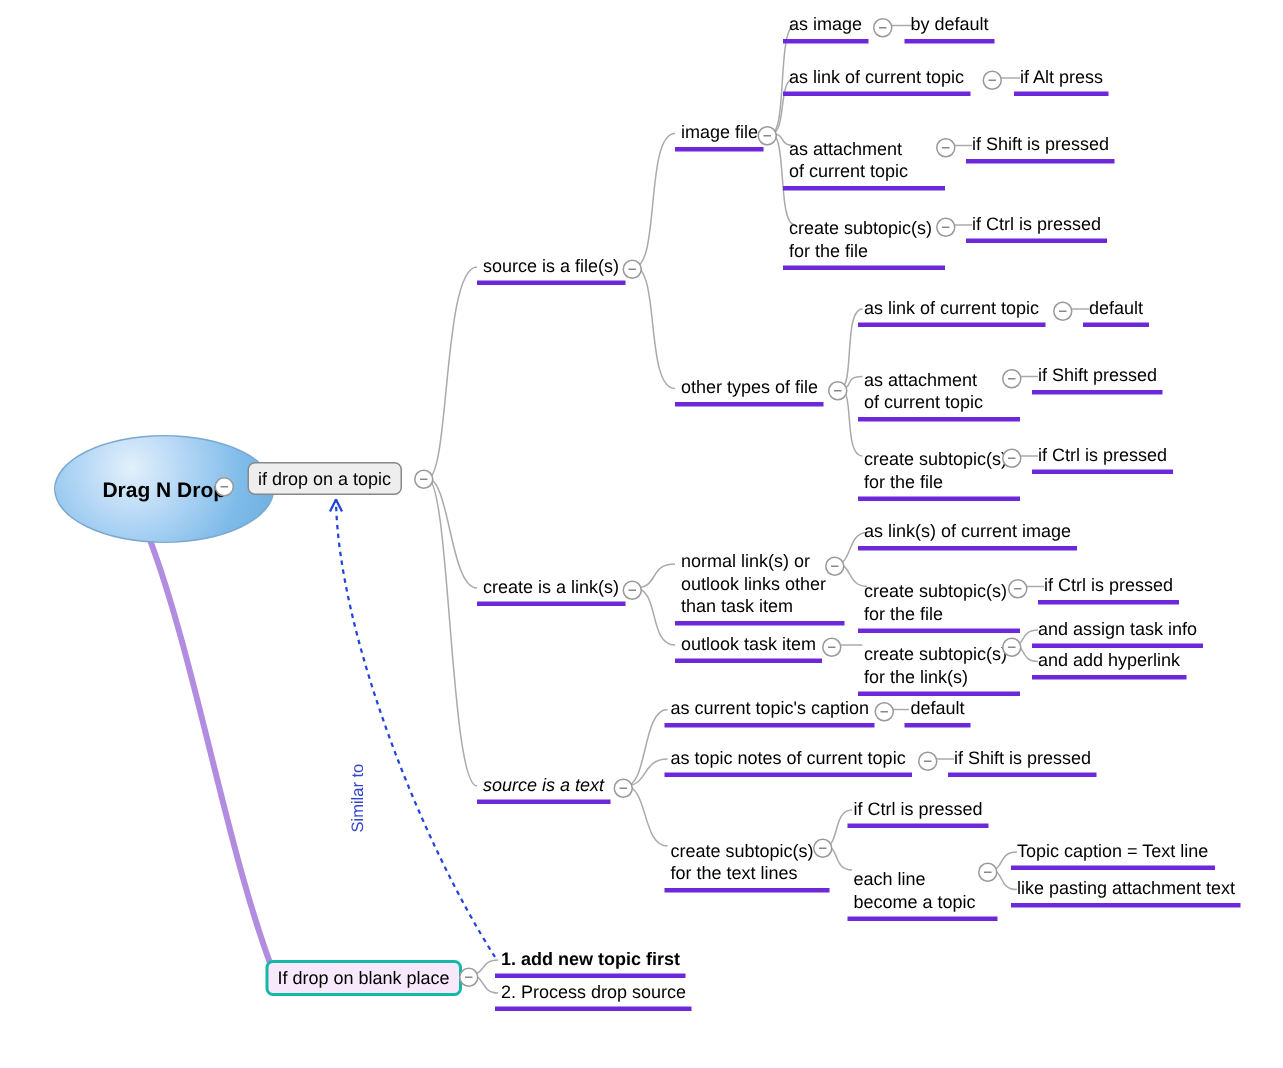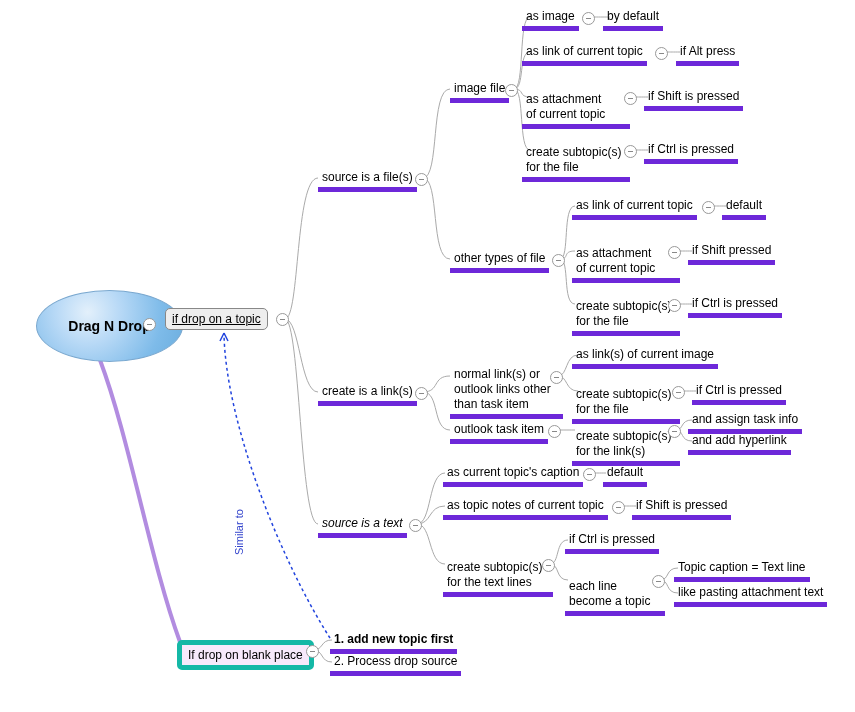--- a/index.html
+++ b/index.html
@@ -45,27 +45,26 @@
     font-size: 14px;
   }
   
   .box-node {
     position: absolute;
     background: #eee;
     border: 1px solid #888;
     border-radius: 5px;
     padding: 3px 6px;
     font-size: 12px;
-    text-decoration: underline;
   }
   
   .pink-node {
     position: absolute;
     background: #f7e9fb;
-    border: 5px solid #14b8a6;
+    border: 2px solid #14b8a6;
     border-radius: 5px;
     padding: 3px 6px;
     font-size: 12px;
   }
   
   .toggle {
     position: absolute;
     width: 11px;
     height: 11px;
     border: 1px solid #999;
@@ -81,21 +80,21 @@
   }
   .toggle::after {
     content: "";
     display: block;
     width: 5px;
     height: 1px;
     background: #888;
   }
   
   .underline {
-    border-bottom: 5px solid #6d28d9;
+    border-bottom: 3px solid #6d28d9;
   }
   
   .rel-label {
     position: absolute;
     transform: rotate(-90deg);
     transform-origin: left top;
     font-size: 11px;
     color: #3344cc;
     white-space: nowrap;
   }

